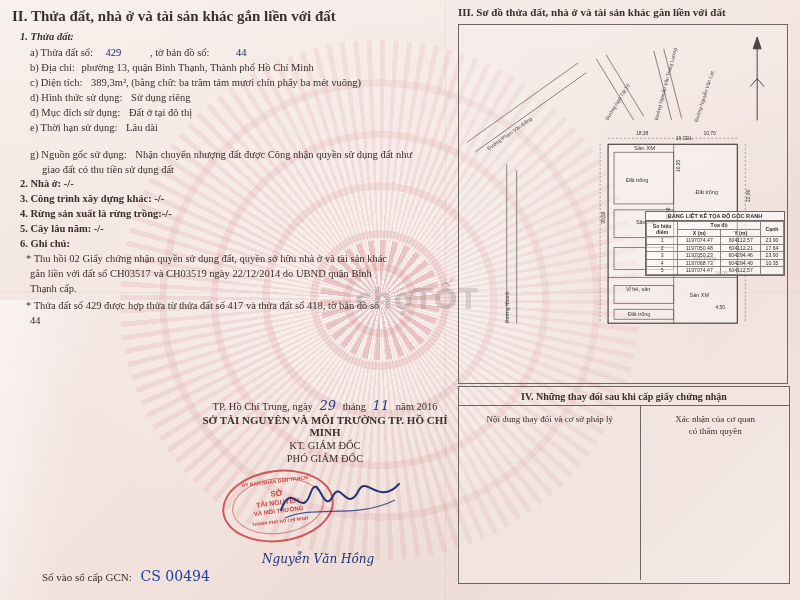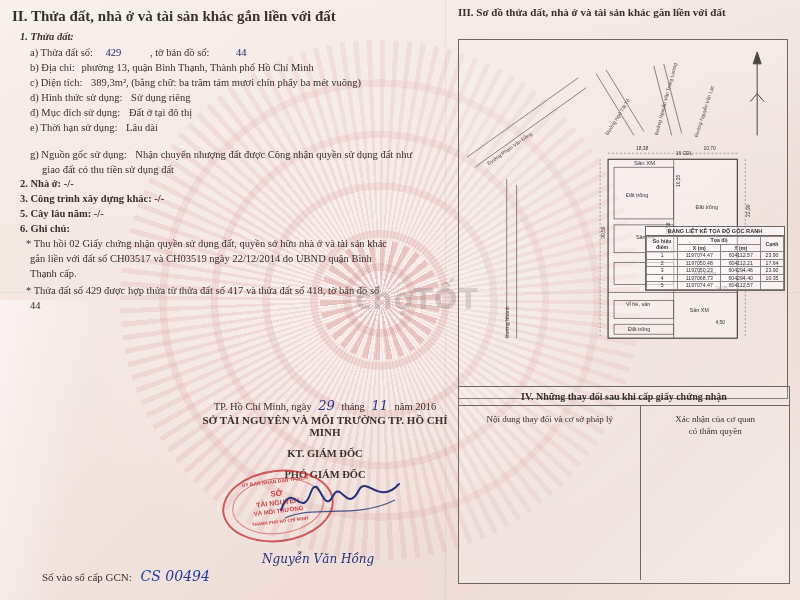--- a/index.html
+++ b/index.html
@@ -110,21 +110,21 @@
     text-align: center;
     font-size: 10.5px;
   }
   .sign-block .date-line { white-space: nowrap; }
   .hand {
     font-family: "DejaVu Serif", serif;
     font-style: italic;
     color: #243a86;
   }
   .sign-block .org { font-weight: bold; font-size: 11px; margin-top: 1px;}
-  .sign-block .role { font-weight: bold; margin-top: 10px; }
+  .sign-block .role { font-weight: normal; margin-top: 2px; }
   .sign-name {
     position: absolute;
     left: 262px;
     top: 552px;
     font-family: "DejaVu Serif", serif;
     font-style: italic;
     font-size: 12px;
     color: #22337a;
   }
   .signature-scribble {
@@ -162,37 +162,36 @@
   }
   .stamp .txt { position: relative; z-index: 2; }
   .gcn {
     position: absolute;
     left: 42px;
     top: 568px;
     font-size: 11px;
   }
   .gcn .ink-num {
     font-family: "DejaVu Serif", serif;
-    font-style: italic;
     font-size: 14px;
     color: #1f3da0;
     margin-left: 6px;
   }
 
   
   .right-col {
     position: absolute;
     left: 458px;
     top: 6px;
     width: 334px;
   }
   .sec3-title {
     font-weight: bold;
     font-size: 11px;
-    margin-bottom: 21px;
+    margin-bottom: 6px;
   }
   .map-box {
     position: relative;
     width: 330px;
     height: 360px;
     border: 1px solid #6d6763;
     box-sizing: border-box;
     background: rgba(255,255,255,0.16);
     overflow: hidden;
   }
@@ -310,35 +309,36 @@
     </div>
 
     <div class="row-item wrap">
       <span>g) Nguồn gốc sử dụng:</span>
       <span style="margin-left:6px;">Nhận chuyển nhượng đất được Công nhận quyền sử dụng đất như</span>
     </div>
     <div class="row-item ind2">giao đất có thu tiền sử dụng đất</div>
 
     <div class="lead">2. Nhà ở: -/-</div>
     <div class="lead">3. Công trình xây dựng khác: -/-</div>
+    <div class="lead">4. Rừng sản xuất là rừng trồng:-/-</div>
     <div class="lead">5. Cây lâu năm: -/-</div>
     <div class="lead">6. Ghi chú:</div>
 
     <div class="bullet">* Thu hồi 02 Giấy chứng nhận quyền sử dụng đất, quyền sở hữu nhà ở và tài sản khác</div>
     <div class="note-body">gắn liền với đất số CH03517 và CH03519 ngày 22/12/2014 do UBND quận Bình</div>
     <div class="note-body">Thạnh cấp.</div>
     <div class="bullet" style="margin-top:2px;">* Thửa đất số 429 được hợp thửa từ thửa đất số 417 và thửa đất số 418, tờ bản đồ số</div>
     <div class="note-body">44</div>
   </div>
 
   <div class="chotot">chợTỐT</div>
 
   <div class="sign-block">
     <div class="date-line">
-      <span>TP. Hồ Chí Minh, ngày</span>
+      <span>TP. Hồ Chí Trung, ngày</span>
       <span class="hand" style="font-size:13px;margin:0 4px;">29</span>
       <span>tháng</span>
       <span class="hand" style="font-size:13px;margin:0 4px;">11</span>
       <span>năm 2016</span>
     </div>
     <div class="org">SỞ TÀI NGUYÊN VÀ MÔI TRƯỜNG TP. HỒ CHÍ MINH</div>
     <div class="role">KT. GIÁM ĐỐC</div>
     <div class="role">PHÓ GIÁM ĐỐC</div>
   </div>
 

